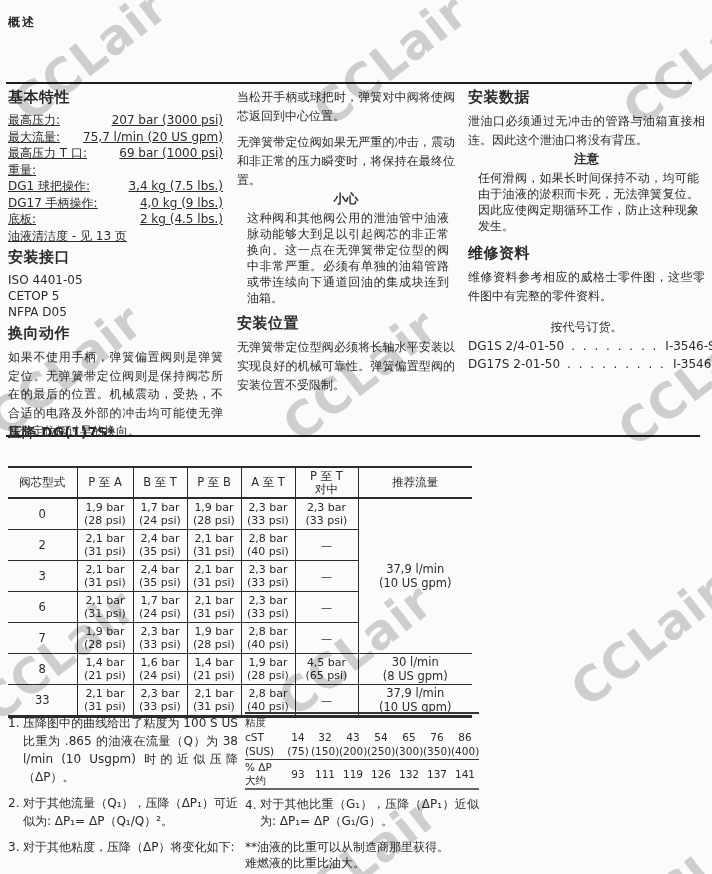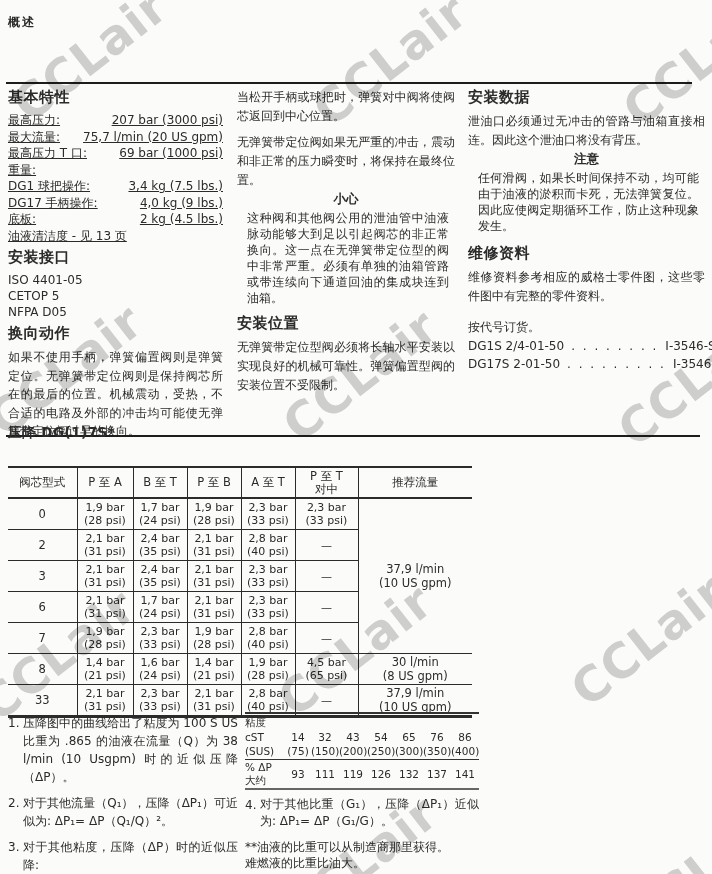--- a/index.html
+++ b/index.html
@@ -31,21 +31,21 @@
   .tight { margin-bottom:2px; }
   .c-title { text-align:center; font-weight:bold; font-size:12.5px; line-height:14px; margin:2px 14px 4px 14px; }
   .boxnote { font-size:12px; line-height:16px; padding:0 6px 0 10px; margin:0 0 8px 0; text-align:justify; }
 
   .specs { line-height:16.5px; margin-bottom:4px;text-decoration:underline; }
   .spec-row { display:flex; justify-content:space-between; }
   .spec-row .lab { white-space:nowrap; }
   .spec-row .val { white-space:nowrap; }
   .stds { line-height:16px; margin-bottom:2px; }
 
-  .order-label { margin:12px 0 0 0; line-height:19px; }
+  .order-label { margin:12px 0 0 0; line-height:19px;text-align:center; }
   .order-line { display:flex; gap:7px; line-height:18px; white-space:nowrap; }
   .order-line .dots { letter-spacing:2px; color:#2b2b2b; }
 
   
   .pd-title { position:absolute; left:8px; top:424px; font-size:13.5px; font-weight:bold; letter-spacing:0.5px; }
   table.pd { position:absolute; left:8px; top:466px; width:464px; border-collapse:collapse; table-layout:fixed; }
   .pd th, .pd td { border:1px solid #2b2b2b; padding:0; text-align:center; vertical-align:middle; font-weight:normal; }
   .pd thead th { height:29px; font-size:11.5px; line-height:13px; border-top-width:2px; border-bottom-width:2px; }
   .pd tbody td { height:30px; font-size:11px; line-height:13px; }
   .pd tbody td span { display:block; }
@@ -366,21 +366,21 @@
     <div class="note">
       <span class="nn">1.</span>
       <span class="nt">压降图中的曲线给出了粘度为 100 S US 比重为 .865 的油液在流量（Q）为 38 l/min (10 Usgpm) 时的近似压降（ΔP）。</span>
     </div>
     <div class="note">
       <span class="nn">2.</span>
       <span class="nt">对于其他流量（Q₁），压降（ΔP₁）可近似为: ΔP₁= ΔP（Q₁/Q）²。</span>
     </div>
     <div class="note">
       <span class="nn">3.</span>
-      <span class="nt">对于其他粘度，压降（ΔP）时的近似压降:</span>
+      <span class="nt">对于其他粘度，压降（ΔP）将变化如下:</span>
     </div>
   </div>
 
   <div class="notes-right">
     <table class="visc">
       <colgroup>
           <col style="width:40px">
           <col style="width:26px">
           <col style="width:28px">
           <col style="width:28px">

